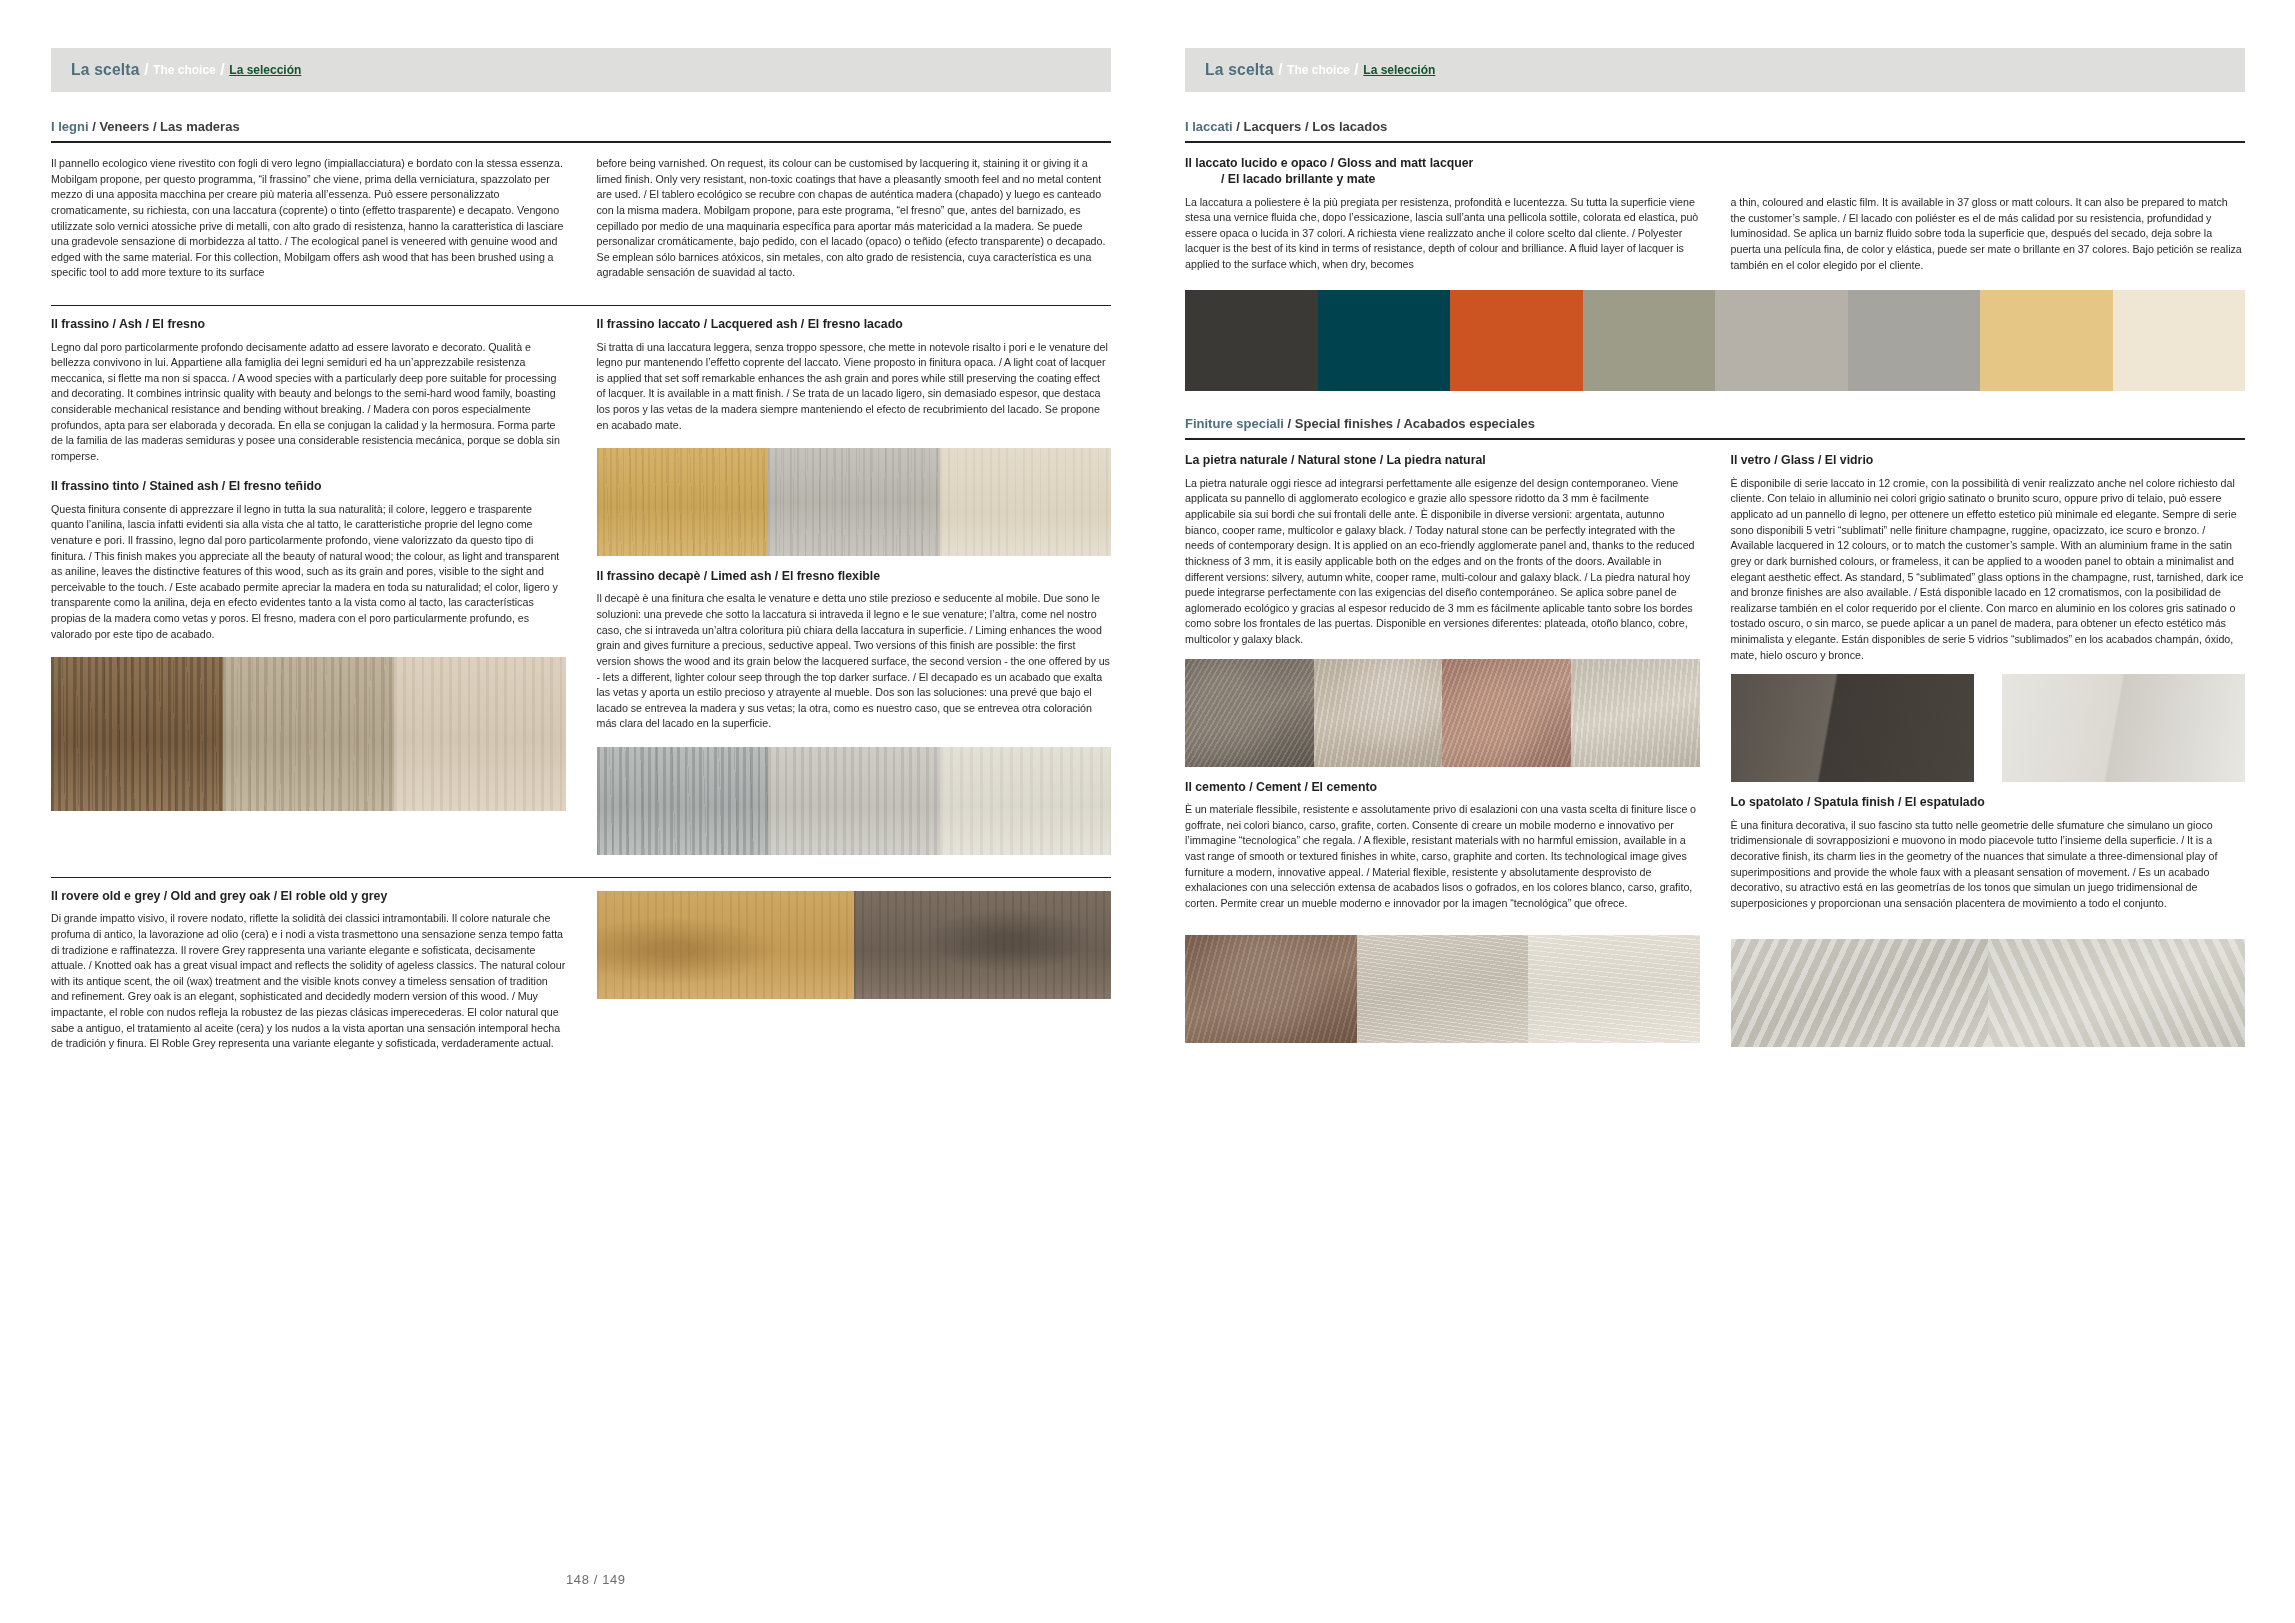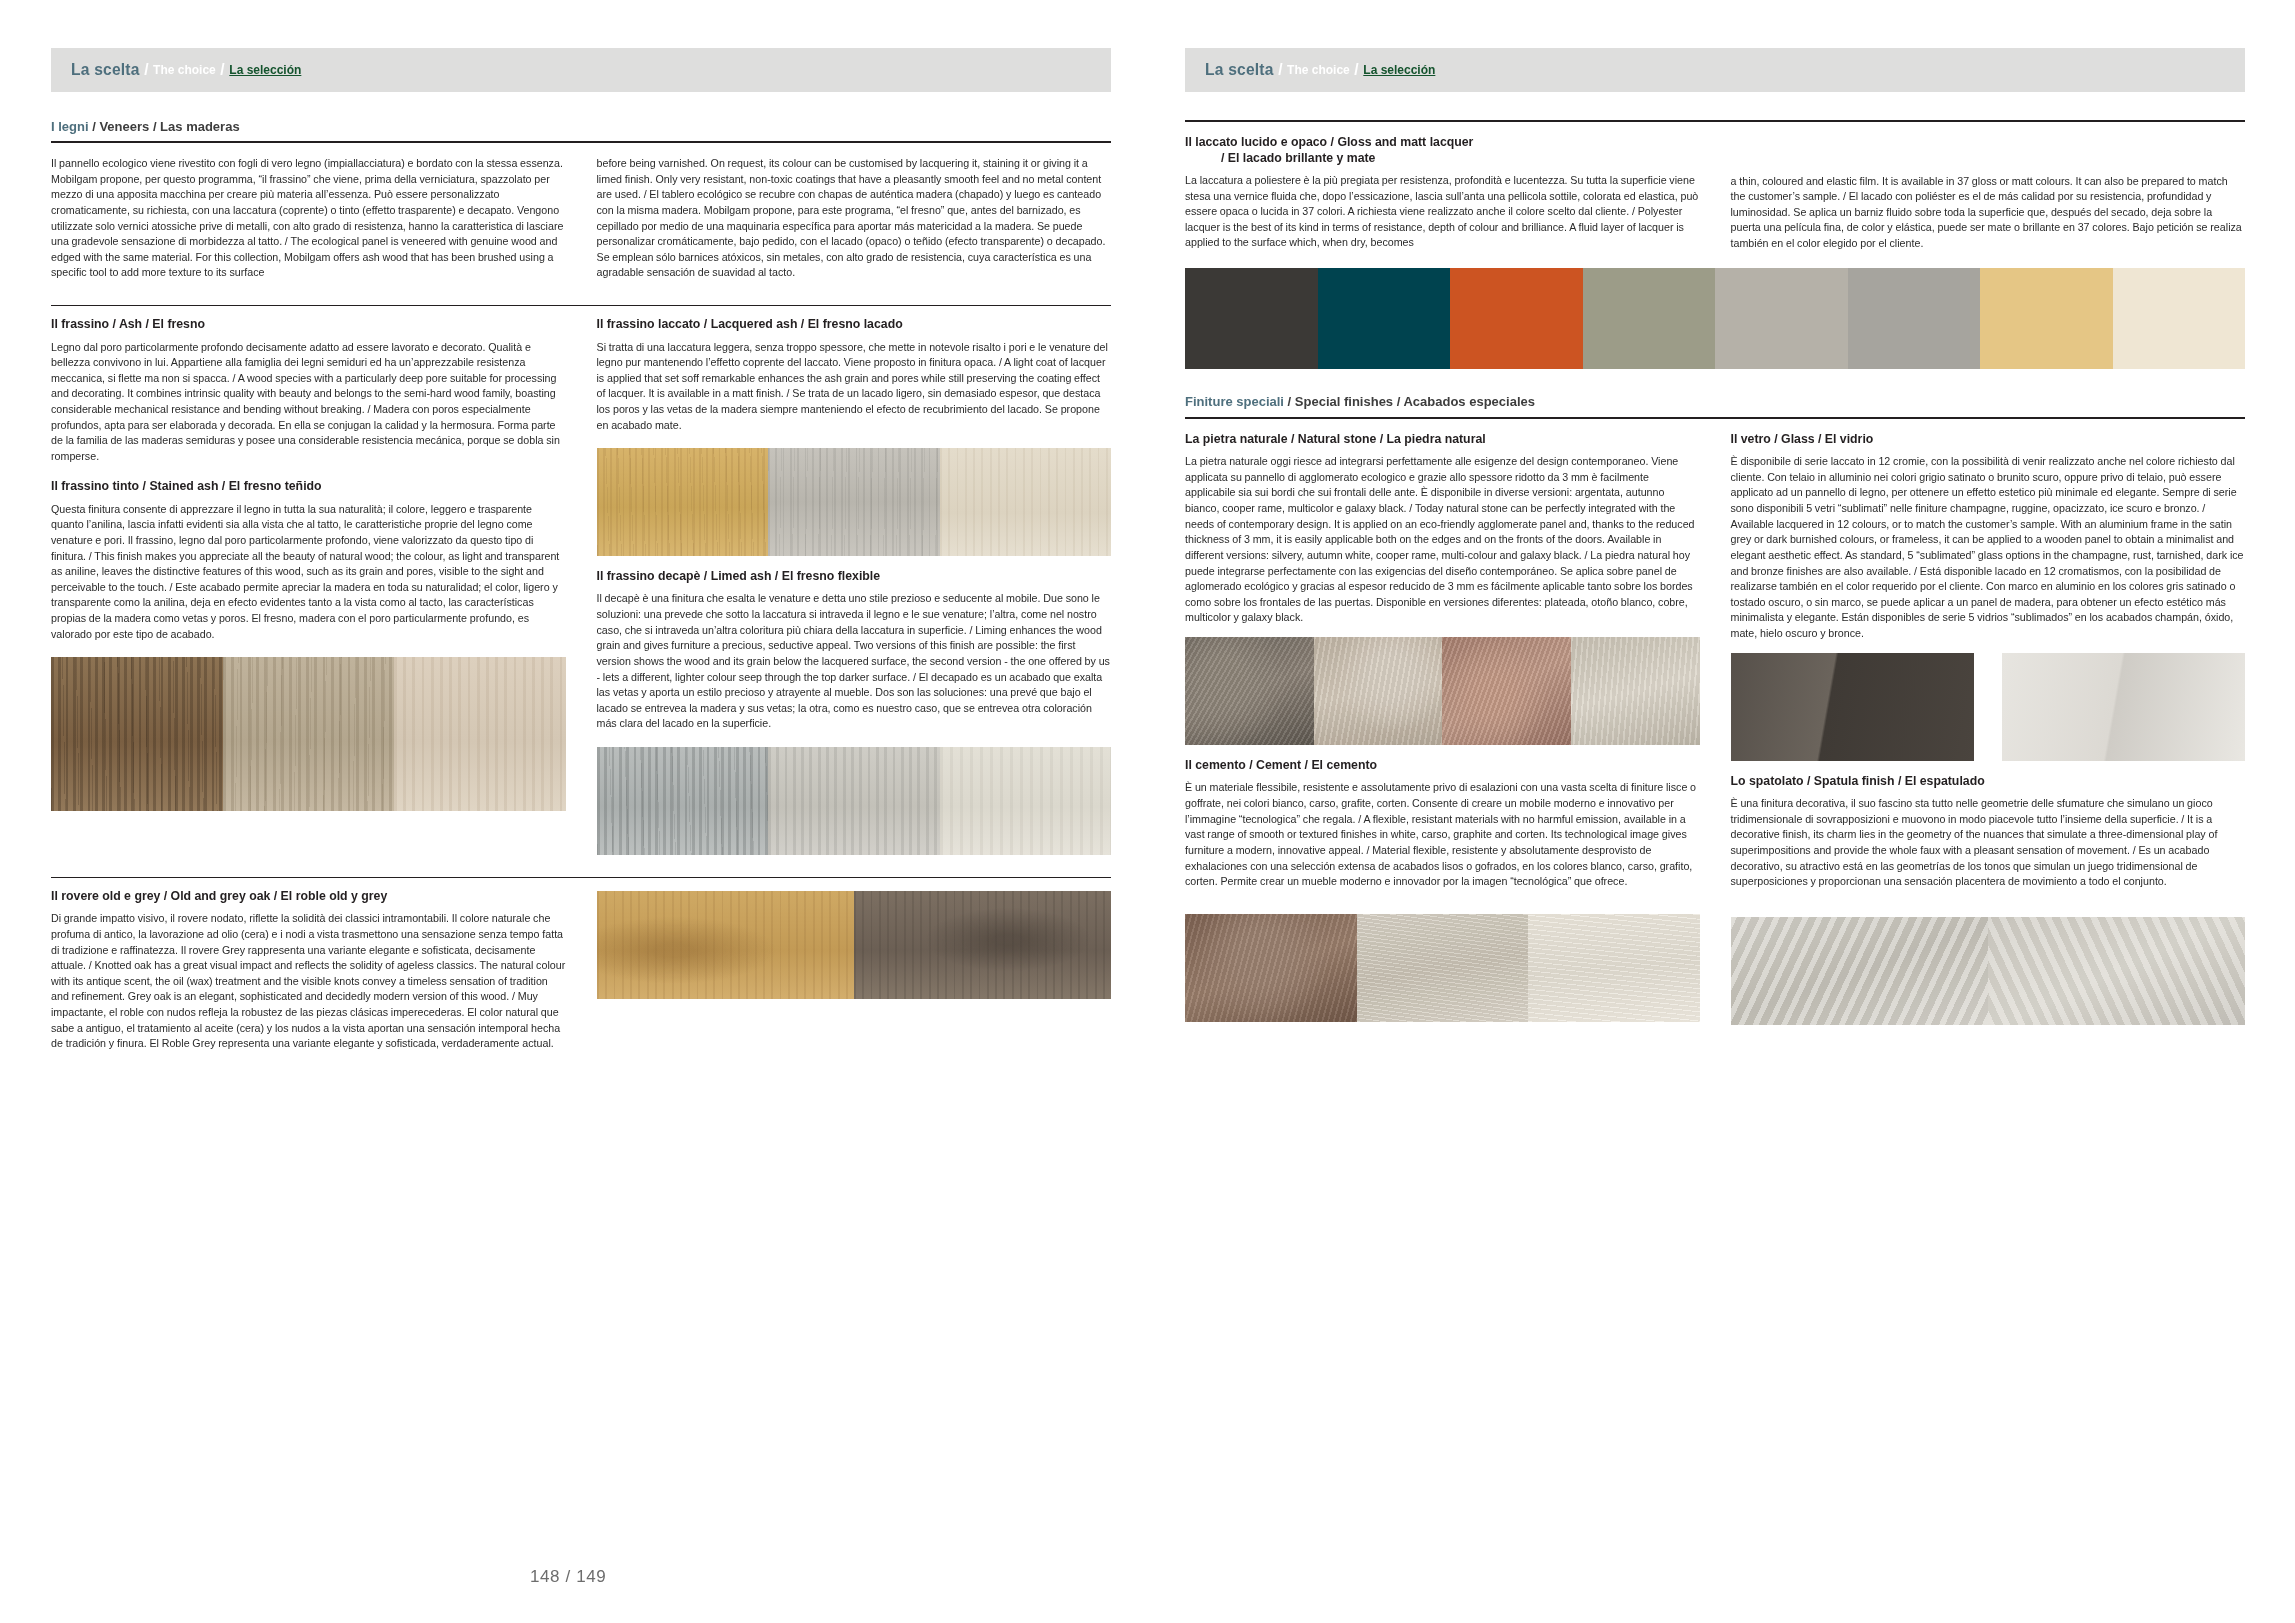--- a/index.html
+++ b/index.html
@@ -178,22 +178,22 @@
       repeating-linear-gradient(65deg, rgba(255,255,255,.26) 0 6.4px, rgba(0,0,0,.04) 6.4px 13.8px),
       linear-gradient(155deg,#cfccc4,#dbd8d0 50%,#c7c4bc);
   }
 
   
   .swatches{display:flex;width:100%;height:101px;margin:5.5px 0 0 0;}
   .swatches > div{flex:1;}
 
   .footer{
     position:absolute;
-    left:530px;bottom:37px;
-    font-size:17px;color:#6d6d6d;letter-spacing:0.6px;
+    left:566px;bottom:37px;
+    font-size:13px;color:#6d6d6d;letter-spacing:0.6px;
   }
 </style>
 </head>
 <body>
 
 <div class="spread">
 
   <div class="page page-left">
 
     <div class="runhead">
@@ -287,20 +287,24 @@
   <div class="page page-right">
 
     <div class="runhead">
       <span class="it">La scelta</span>
       <span class="sep">/</span>
       <span class="en">The choice</span>
       <span class="sep">/</span>
       <span class="es">La selección</span>
     </div>
 
+    <div class="sec-title">
+      <span class="it">I laccati</span>
+      <span>/ Lacquers / Los lacados</span>
+    </div>
     <div class="rule-thick"></div>
 
     <div class="cols">
       <div class="col">
         <div class="sub-title">Il laccato lucido e opaco / Gloss and matt lacquer</div>
         <div class="sub-title" style="margin-top:-6.4px;margin-left:36px;">/ El lacado brillante y mate</div>
         <p class="body">La laccatura a poliestere è la più pregiata per resistenza, profondità e lucentezza. Su tutta la superficie viene stesa una vernice fluida che, dopo l’essicazione, lascia sull’anta una pellicola sottile, colorata ed elastica, può essere opaca o lucida in 37 colori. A richiesta viene realizzato anche il colore scelto dal cliente. / Polyester lacquer is the best of its kind in terms of resistance, depth of colour and brilliance. A fluid layer of lacquer is applied to the surface which, when dry, becomes</p>
       </div>
       <div class="col">
         <p class="body" style="margin-top:39px;">a thin, coloured and elastic film. It is available  in 37 gloss or matt colours. It can also be prepared to match the customer’s sample. / El lacado con poliéster es el de más calidad por su resistencia, profundidad y luminosidad. Se aplica un barniz fluido sobre toda la superficie que, después del secado, deja sobre la puerta una película fina, de color y elástica, puede ser mate o brillante en 37 colores. Bajo petición se realiza también en el color elegido por el cliente.</p>

